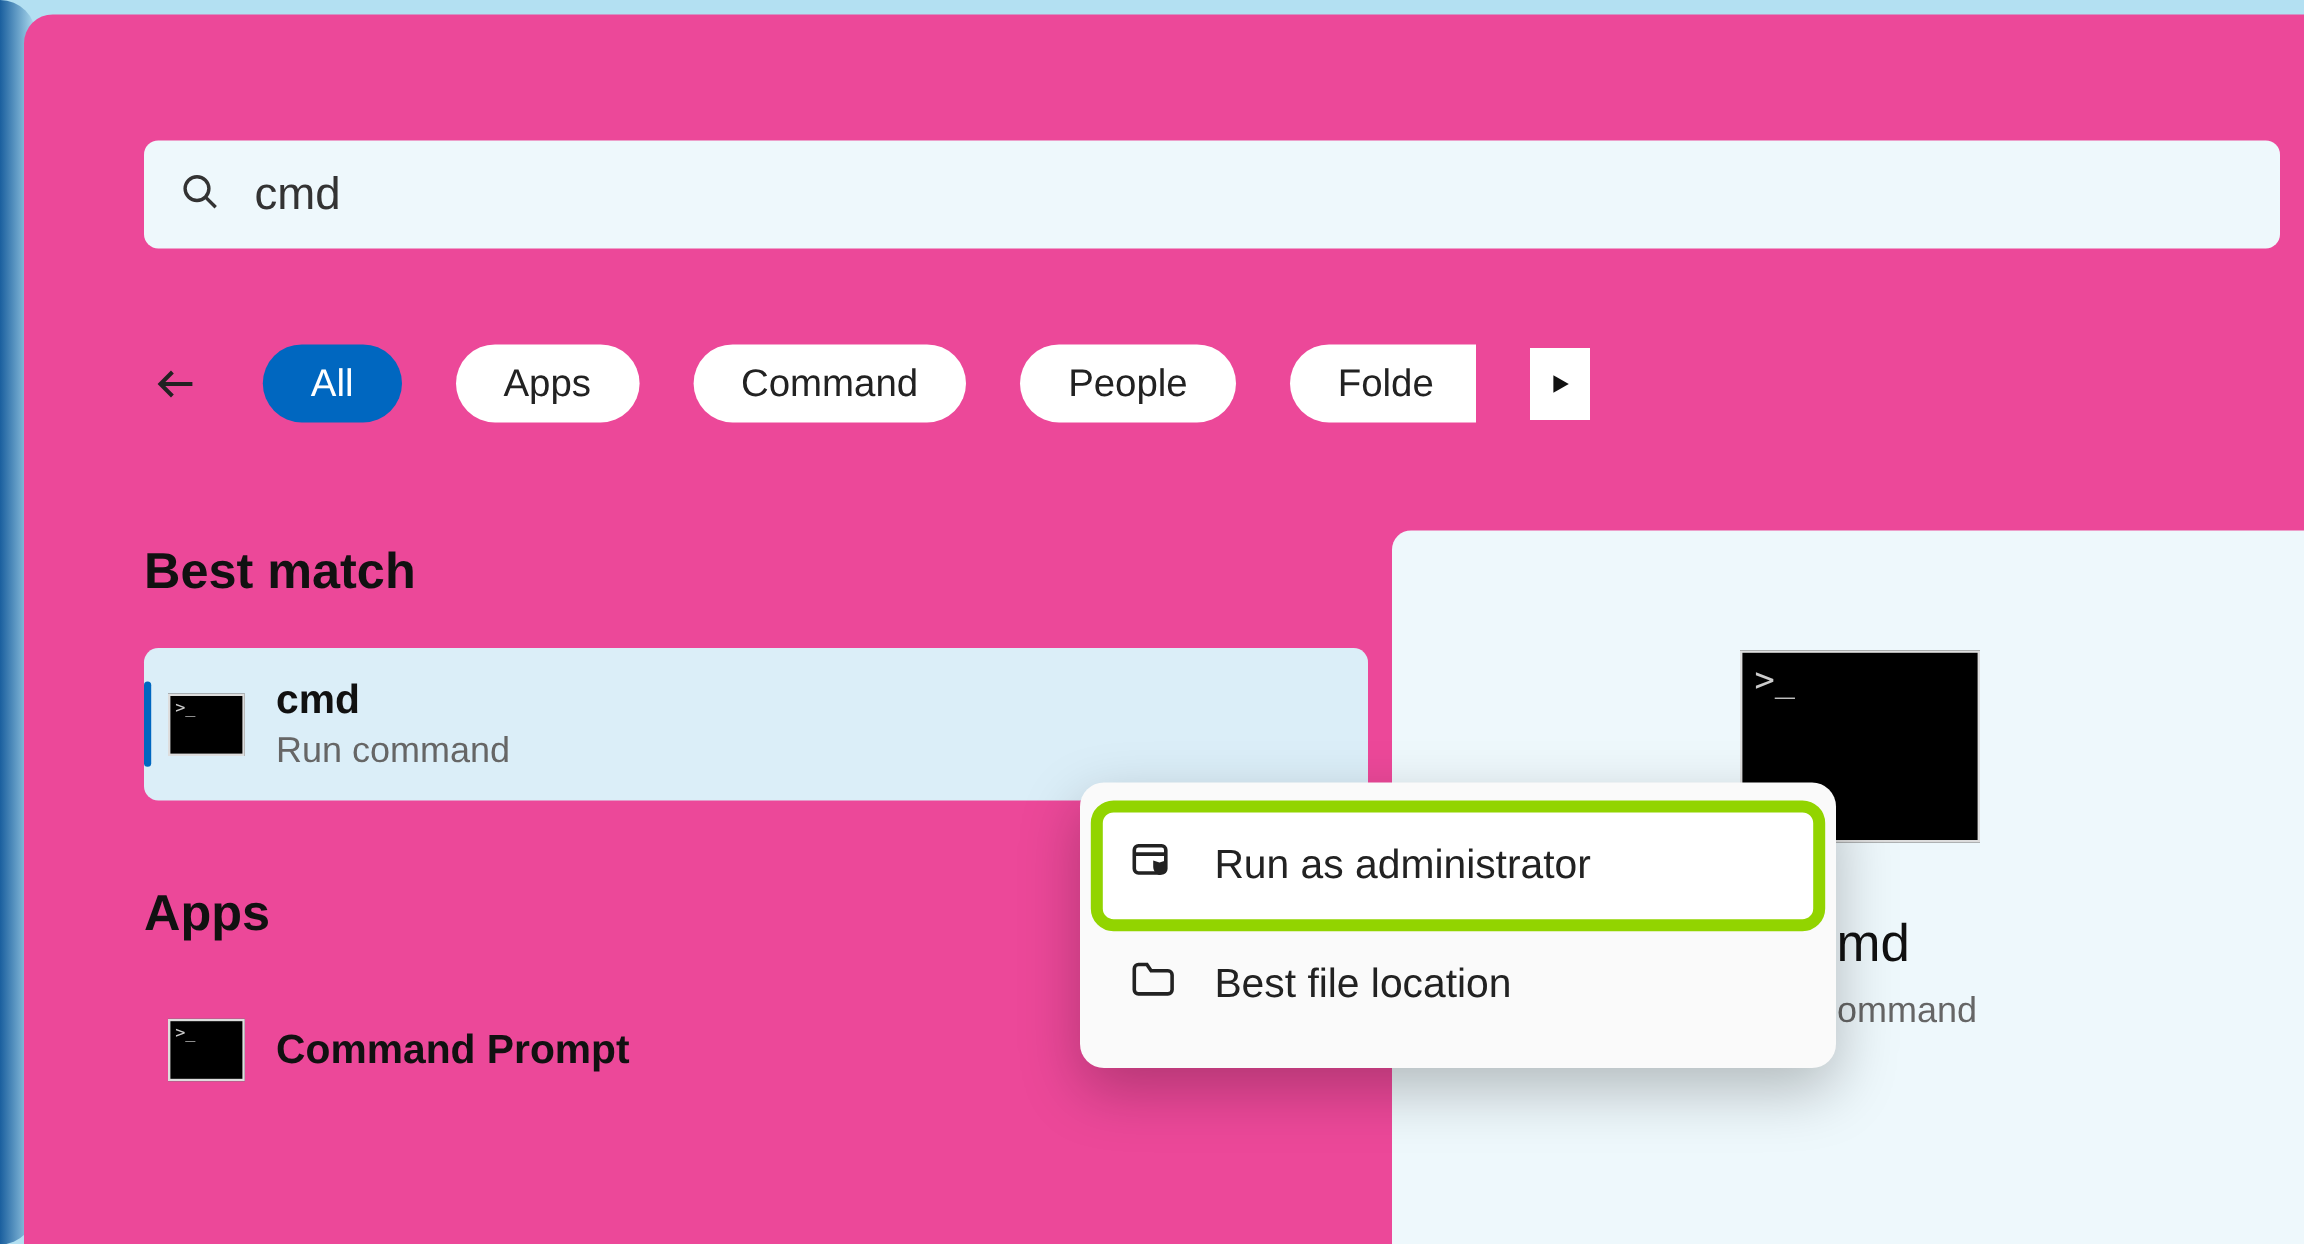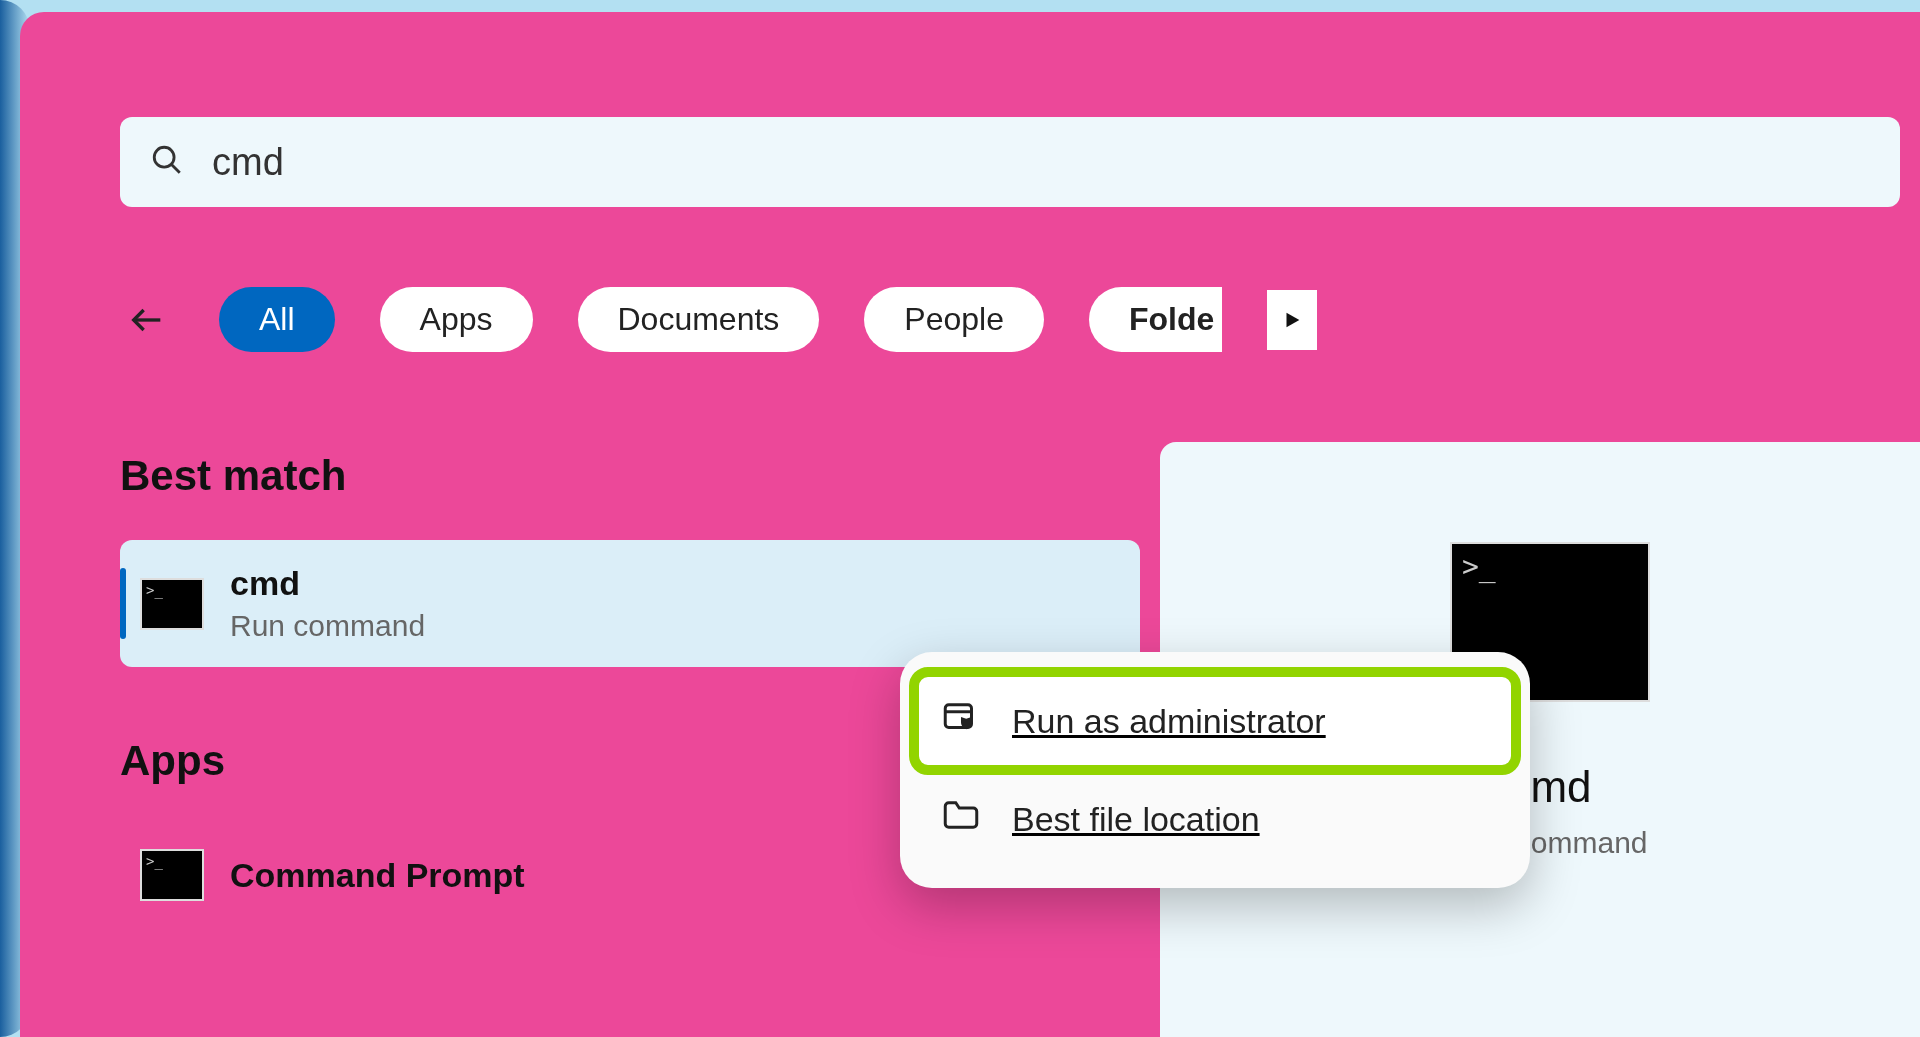--- a/index.html
+++ b/index.html
@@ -75,22 +75,21 @@
     cursor: pointer;
     white-space: nowrap;
   }
   .pill.active {
     background: #0067c0;
     color: #fff;
     font-weight: 500;
   }
   .pill.cutoff {
     border-radius: 999px 0 0 999px;
-    padding-right: 8px;
-    font-weight: bold;
+    padding-right: 35px;
   }
   .scroll-right {
     width: 50px; height: 60px;
     background:#fff;
     display:flex;align-items:center;justify-content:center;
     cursor:pointer;
   }
   .results {
     position: absolute;
     left: 100px;
@@ -169,25 +168,24 @@
     font-size:30px;
     color:#666;
     margin-top:14px;
   }
   .context-menu {
     position:absolute;
     left: 880px;
     top: 640px;
     width: 630px;
     background:#fafafa;
-    border-radius: 32px;
+    border-radius: 20px;
     box-shadow: 0 18px 50px rgba(0,0,0,.25);
     padding: 20px 14px;
     z-index:50;
-    text-decoration:underline;
   }
   .ctx-item {
     display:flex;
     align-items:center;
     gap: 30px;
     padding: 24px 26px;
     border-radius: 14px;
     font-size: 34px;
     color:#222;
     cursor:pointer;
@@ -218,21 +216,21 @@
 
   <div class="filter-row">
     <div class="back-btn">
       <svg width="40" height="40" viewBox="0 0 24 24" fill="none" stroke="#222" stroke-width="2">
         <line x1="20" y1="12" x2="4" y2="12"></line>
           <polyline points="10 6 4 12 10 18"></polyline>
       </svg>
     </div>
     <div class="pill active">All</div>
     <div class="pill">Apps</div>
-    <div class="pill">Documents</div>
+    <div class="pill">Command</div>
     <div class="pill">People</div>
     <div class="pill cutoff">Folde</div>
     <div class="scroll-right">
       <svg width="22" height="22" viewBox="0 0 24 24" fill="#111">
           <polygon points="6,4 20,12 6,20"></polygon>
         </svg>
     </div>
   </div>
 
   <div class="results">

